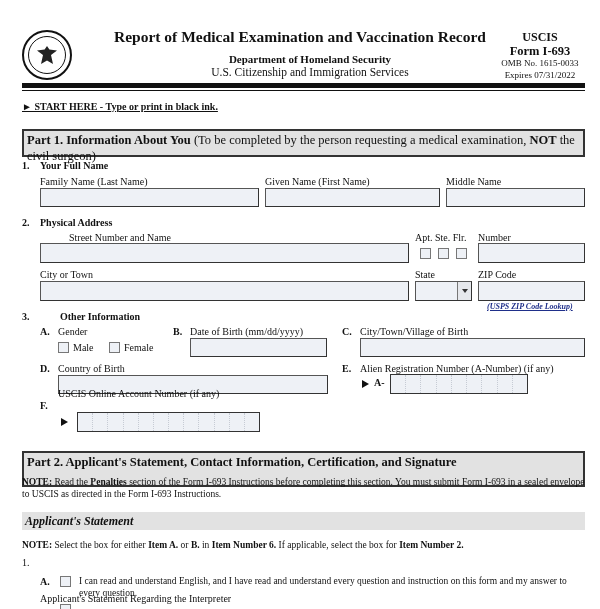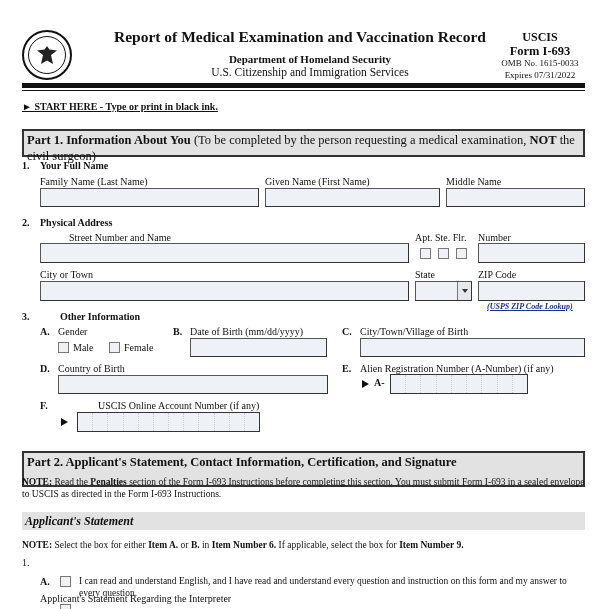--- a/index.html
+++ b/index.html
@@ -124,21 +124,21 @@
     <span></span>
     <span></span>
     <span></span>
     <span></span>
     <span></span>
     <span></span>
     <span></span>
 </div>
 
 <div class="abs lbl-b" style="left:40px;top:400px;">F.</div>
-<div class="abs lbl" style="left:58px;top:400px;margin-left:40px;">USCIS Online Account Number (if any)</div>
+<div class="abs lbl" style="left:58px;top:388px;">USCIS Online Account Number (if any)</div>
 <div class="abs arrow" style="left:61px;top:418px;"></div>
 <div class="abs seg" style="left:77px;top:412px;width:183px;height:20px;">
   <span></span>
     <span></span>
     <span></span>
     <span></span>
     <span></span>
     <span></span>
     <span></span>
     <span></span>
@@ -150,21 +150,21 @@
 
 <div class="abs part-hdr" style="top:451px;height:36px;font-weight:bold;">Part 2.  Applicant's Statement, Contact Information, Certification, and Signature</div>
 
 <div class="abs note" style="left:22px;top:476px;width:563px;">
   <b>NOTE:</b><span> Read the </span><b>Penalties</b><span> section of the Form I-693 Instructions before completing this section.  You must submit Form I-693 in a sealed envelope to USCIS as directed in the Form I-693 Instructions.</span>
 </div>
 
 <div class="abs subhdr">Applicant's Statement</div>
 
 <div class="abs note" style="left:22px;top:539px;width:570px;white-space:nowrap;">
-  <b>NOTE:</b><span>  Select the box for either </span><b>Item A.</b><span> or </span><b>B.</b><span> in </span><b>Item Number 6.</b><span>  If applicable, select the box for </span><b>Item Number 9.</b>
+  <b>NOTE:</b><span>  Select the box for either </span><b>Item A.</b><span> or </span><b>B.</b><span> in </span><b>Item Number 6.</b><span>  If applicable, select the box for </span><b>Item Number 2.</b>
 </div>
 
 <div class="abs lbl" style="left:22px;top:557px;">1.</div>
 <div class="abs lbl" style="left:40px;top:557px;margin-top:36px;">Applicant's Statement Regarding the Interpreter</div>
 
 <div class="abs lbl-b" style="left:40px;top:576px;">A.</div>
 <div class="abs chk" style="left:60px;top:576px;"></div>
 <div class="abs note" style="left:79px;top:575px;width:500px;">I can read and understand English, and I have read and understand every question and instruction on this form and my answer to every question.</div>
 <div class="abs chk" style="left:60px;top:604px;"></div>
 

